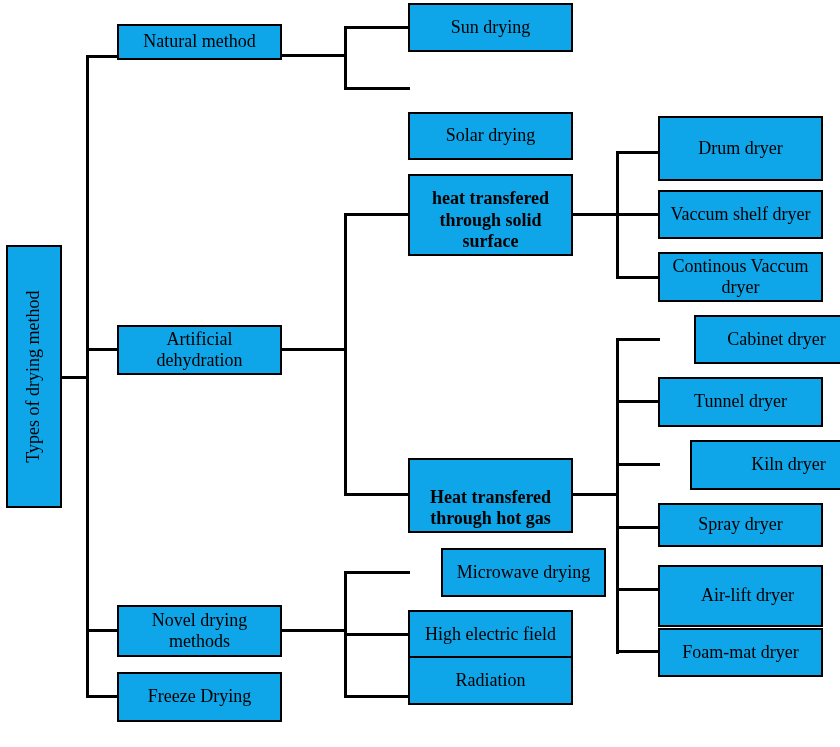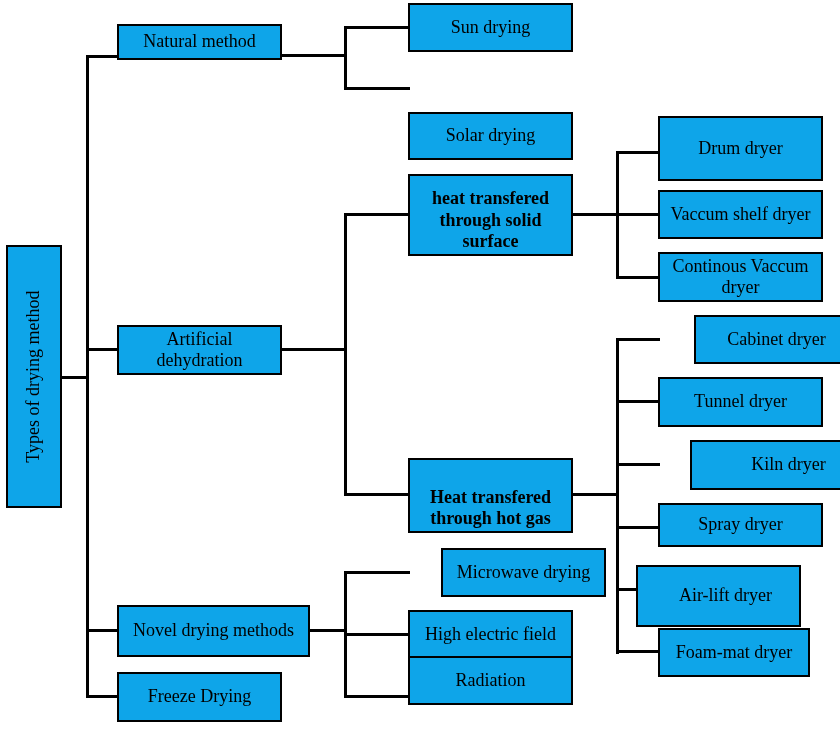--- a/index.html
+++ b/index.html
@@ -37,38 +37,38 @@
   }
   .line {
     position: absolute;
     background: #000000;
   }
 
   
   .n-root      { left: 6px;   top: 245px; width: 56px;  height: 263px; }
   .n-natural   { left: 117px; top: 24px;  width: 165px; height: 36px; }
   .n-artificial{ left: 117px; top: 325px; width: 165px; height: 50px; }
-  .n-novel     { left: 117px; top: 605px; width: 193px; height: 52px; }
+  .n-novel     { left: 117px; top: 605px; width: 165px; height: 52px; }
   .n-freeze    { left: 117px; top: 672px; width: 165px; height: 50px; }
   .n-sun       { left: 408px; top: 3px;   width: 165px; height: 49px; }
   .n-solar     { left: 408px; top: 65px;  width: 165px; height: 48px; margin-top: 47px; }
   .n-solid     { left: 408px; top: 174px; width: 165px; height: 82px; }
   .n-hotgas    { left: 408px; top: 458px; width: 165px; height: 75px; }
   .n-microwave { left: 408px; top: 548px; width: 165px; height: 49px; margin-left: 33px; }
   .n-highfield { left: 408px; top: 610px; width: 165px; height: 49px; }
   .n-radiation { left: 408px; top: 656px; width: 165px; height: 49px; }
   .n-drum      { left: 658px; top: 116px; width: 165px; height: 65px; }
   .n-vshelf    { left: 658px; top: 190px; width: 165px; height: 49px; }
   .n-cvaccum   { left: 658px; top: 252px; width: 165px; height: 50px; }
   .n-cabinet   { left: 694px; top: 315px; width: 165px; height: 49px; }
   .n-tunnel    { left: 658px; top: 377px; width: 165px; height: 50px; }
   .n-kiln      { left: 690px; top: 440px; width: 197px; height: 50px; }
   .n-spray     { left: 658px; top: 503px; width: 165px; height: 44px; }
-  .n-airlift   { left: 636px; top: 565px; width: 165px; height: 62px; padding-left: 20px; }
-  .n-foammat   { left: 658px; top: 628px; width: 152px; height: 49px; }
+  .n-airlift   { left: 658px; top: 565px; width: 165px; height: 62px; padding-left: 20px; }
+  .n-foammat   { left: 658px; top: 628px; width: 165px; height: 49px; }
 
   
   .l-root-trunk   { left: 60px;  top: 376px; width: 28px;  height: 3px; }
   .l-trunk        { left: 86px;  top: 55px;  width: 3px;   height: 643px; }
   .l-t-natural    { left: 86px;  top: 55px;  width: 33px;  height: 3px; }
   .l-t-artificial { left: 86px;  top: 348px; width: 33px;  height: 3px; }
   .l-t-novel      { left: 86px;  top: 629px; width: 33px;  height: 3px; }
   .l-t-freeze     { left: 86px;  top: 695px; width: 33px;  height: 3px; }
   .l-natural-b    { left: 280px; top: 54px;  width: 67px;  height: 3px; }
   .l-v1           { left: 344px; top: 26px;  width: 3px;   height: 64px; }

